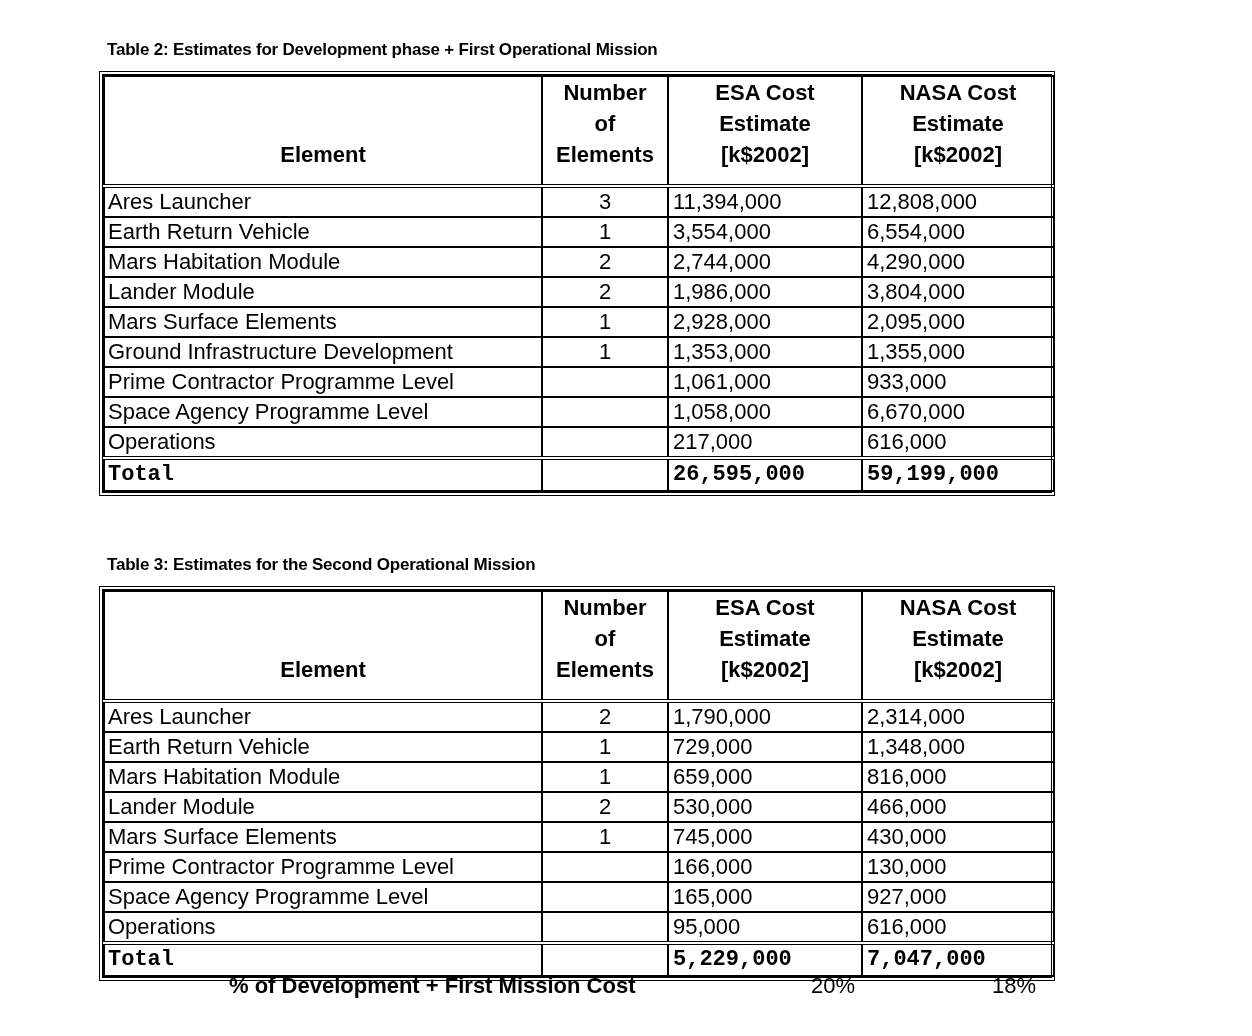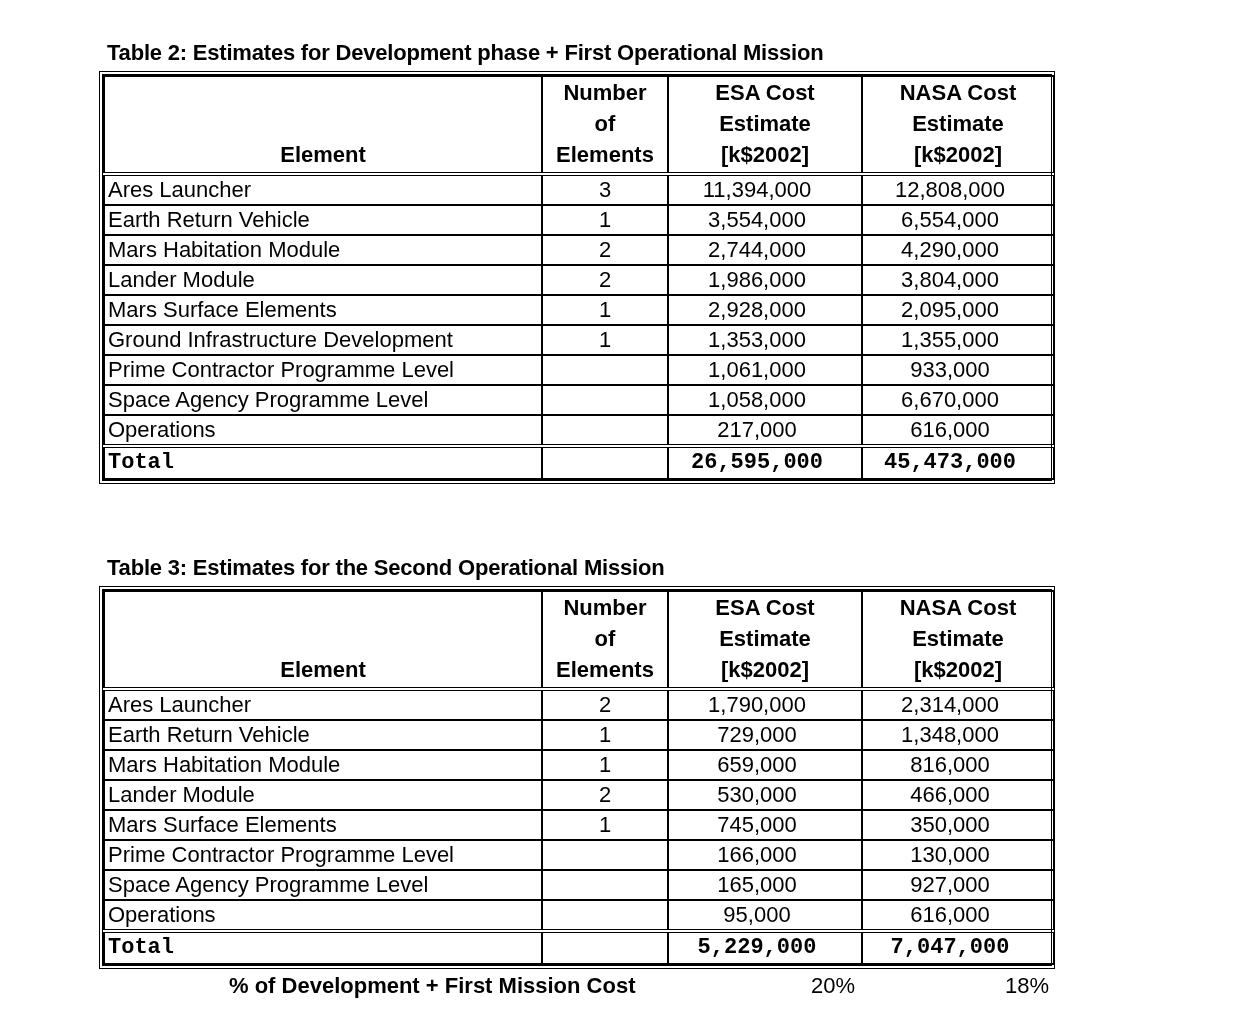--- a/index.html
+++ b/index.html
@@ -1,37 +1,37 @@
 <!DOCTYPE html>
 <html><head>
 <meta charset="utf-8">
 <style>
   html, body { margin: 0; padding: 0; background: #ffffff; }
   body { width: 1252px; height: 1036px; position: relative; font-family: "Liberation Sans", "DejaVu Sans", sans-serif; color: #000; overflow: hidden; }
-  .caption { position: absolute; left: 107px; font-weight: bold; font-size: 22px; letter-spacing: -0.2px; white-space: nowrap; }
+  .caption { position: absolute; left: 107px; font-weight: bold; font-size: 17px; letter-spacing: -0.2px; white-space: nowrap; }
   .tbl-wrap { position: absolute; left: 99px; width: 956px; border: 3px double #000; border-width: 4px; border-style: double; box-sizing: border-box; }
   table { border-collapse: collapse; width: 100%; table-layout: fixed; }
   th, td { border: 2px solid #000; padding: 0 4px; font-size: 22px; line-height: 28px; height: 29px; box-sizing: border-box; white-space: nowrap; overflow: hidden; }
-  th { font-weight: bold; vertical-align: bottom; text-align: center; line-height: 31px; padding-bottom: 2px; }
+  th { font-weight: bold; vertical-align: bottom; text-align: center; line-height: 31px; padding-bottom: 14px; }
   td.el { text-align: left; padding-left: 3px; }
   td.num { text-align: center; }
-  td.cost { text-align: center; padding-right: 20px; }
+  td.cost { text-align: left; padding-right: 20px; }
   tr.head-row th { height: 98px; }
   tr.head-row { border-bottom: 4px double #000; }
   tr.total-row td { font-weight: bold; border-top: 4px double #000; height: 33px; font-family: Liberation Mono, monospace; }
   tr.total-row td.el { font-size: 22px; }
   col.c-el { width: 438px; }
   col.c-num { width: 126px; }
   col.c-esa { width: 194px; }
   col.c-nasa { width: 192px; }
   .pct-row { position: absolute; left: 99px; width: 956px; top: 973px; font-size: 22px; height: 30px; }
   .pct-row span { position: absolute; top: 0; white-space: nowrap; }
   .pct-label { left: 130px; font-weight: bold; }
   .pct-esa { right: 200px; margin-left: 12px; }
-  .pct-nasa { right: 6px; }
+  .pct-nasa { right: 19px; }
 </style>
 </head>
 <body>
 
 <div class="caption" style="top:40px;">Table 2: Estimates for Development phase + First Operational Mission</div>
 <div class="tbl-wrap" style="top:71px;">
   <table>
     <colgroup>
         <col class="c-el">
         <col class="c-num">
@@ -110,21 +110,21 @@
       <tr>
           <td class="el">Operations</td>
           <td class="num"></td>
           <td class="cost">217,000</td>
           <td class="cost">616,000</td>
         </tr>
       <tr class="total-row">
           <td class="el">Total</td>
           <td class="num"></td>
           <td class="cost">26,595,000</td>
-          <td class="cost">45,473,000</td>
+          <td class="cost">59,199,000</td>
         </tr>
     </tbody>
   </table>
 </div>
 
 <div class="caption" style="top:555px;text-align:right;">Table 3: Estimates for the Second Operational Mission</div>
 <div class="tbl-wrap" style="top:586px;">
   <table>
     <colgroup>
         <col class="c-el">
@@ -174,21 +174,21 @@
       <tr>
           <td class="el">Lander Module</td>
           <td class="num">2</td>
           <td class="cost">530,000</td>
           <td class="cost">466,000</td>
         </tr>
       <tr>
           <td class="el">Mars Surface Elements</td>
           <td class="num">1</td>
           <td class="cost">745,000</td>
-          <td class="cost">350,000</td>
+          <td class="cost">430,000</td>
         </tr>
       <tr>
           <td class="el">Prime Contractor Programme Level</td>
           <td class="num"></td>
           <td class="cost">166,000</td>
           <td class="cost">130,000</td>
         </tr>
       <tr>
           <td class="el">Space Agency Programme Level</td>
           <td class="num"></td>

